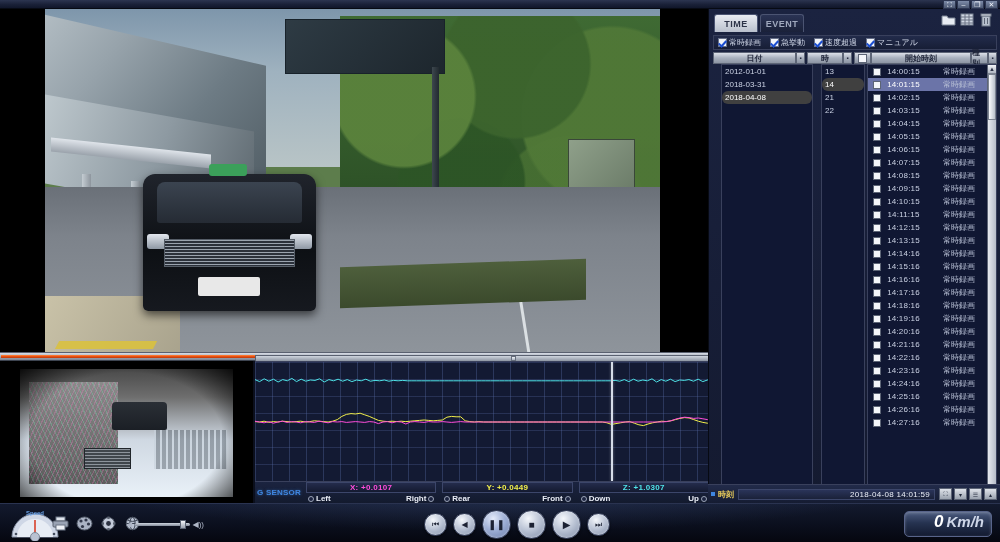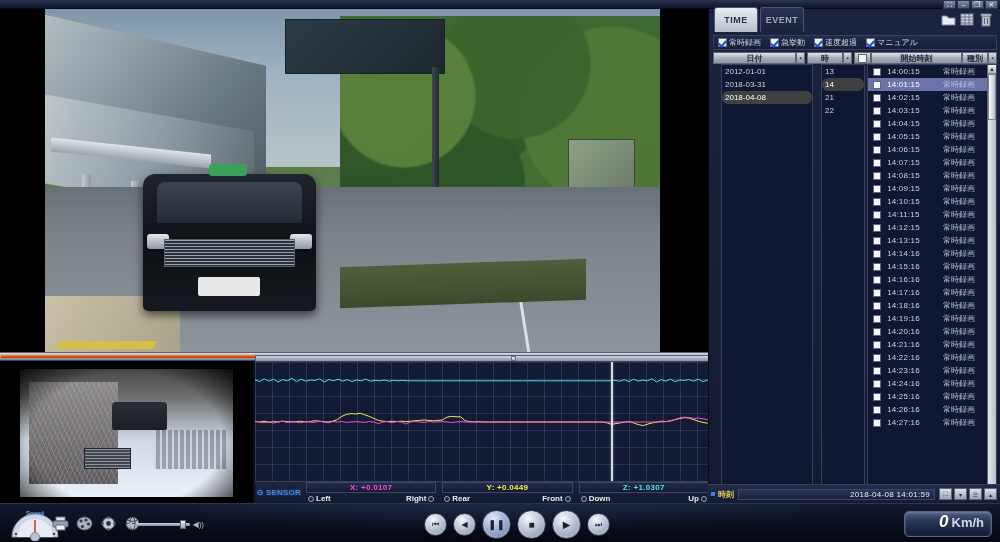--- a/index.html
+++ b/index.html
@@ -253,21 +253,21 @@
   .right-panel {
     position: absolute; left: 708px; top: 9px; width: 292px; height: 494px;
     background: linear-gradient(to bottom, #1b2340 0%, #141a30 100%);
     border-left: 1px solid #070a13;
   }
   .tabstrip {
     position: absolute; left: 5px; top: 5px; height: 18px;
     display: flex; align-items: flex-end;
   }
   .tab {
-    width: 44px; height: 25px;
+    width: 44px; height: 18px;
     display: flex; align-items: center; justify-content: center;
     font-size: 9px; font-weight: bold; letter-spacing: .5px;
     border: 1px solid #4b5472; border-bottom: none;
     border-radius: 3px 3px 0 0;
   }
   .tab.active {
     background: linear-gradient(to bottom, #e9ecf2 0%, #b9c0cd 100%);
     color: #2c3348;
   }
   .tab.inactive {
@@ -420,21 +420,21 @@
   }
   .speedbox {
     position: absolute; right: 8px; top: 7px; width: 88px; height: 26px;
     background: linear-gradient(to bottom, #4c5c80 0%, #263351 45%, #121a30 100%);
     border: 1px solid #58648a; border-radius: 5px;
     display: flex; align-items: baseline; justify-content: flex-end;
     padding-right: 7px; gap: 3px;
     box-shadow: inset 0 1px 3px rgba(255,255,255,.25);
   }
   .speed-num { font-size: 17px; font-weight: bold; font-style: italic; color: #ffffff; }
-  .speed-unit { font-size: 13px; font-weight: bold; color: #cfd7e8; }
+  .speed-unit { font-size: 15px; font-weight: bold; font-style: italic; color: #cfd7e8; }
 </style>
 </head>
 <body>
 
 <div id="app">
 
   <div class="titlebar">
     <div class="winbtns" id="winbtns">
         <div class="winbtn">⛶</div>
         <div class="winbtn">–</div>
@@ -603,21 +603,21 @@
       </div>
 
     <div class="hdr-row">
       <div class="hdr" style="width:83px">日付</div>
       <div class="hdr spin">▪</div>
       <div class="hdr" style="width:36px;margin-left:2px">時</div>
       <div class="hdr spin">▪</div>
       <div class="hdr hdr-chk" style="margin-left:2px">
           <i></i>
         </div>
-      <div class="hdr" style="width:91px">開始時刻</div>
+      <div class="hdr" style="width:100px">開始時刻</div>
       <div class="hdr" style="flex:1">種別</div>
       <div class="hdr spin">▪</div>
     </div>
 
     <div class="lists">
       <div class="list-col col-date" id="date-list">
           <div class="lrow">2012-01-01</div>
           <div class="lrow">2018-03-31</div>
           <div class="lrow sel">2018-04-08</div>
         </div>

